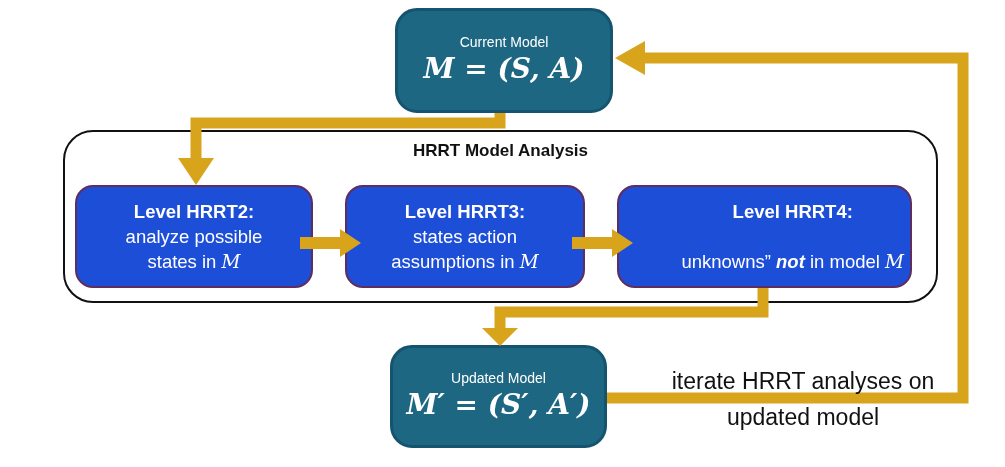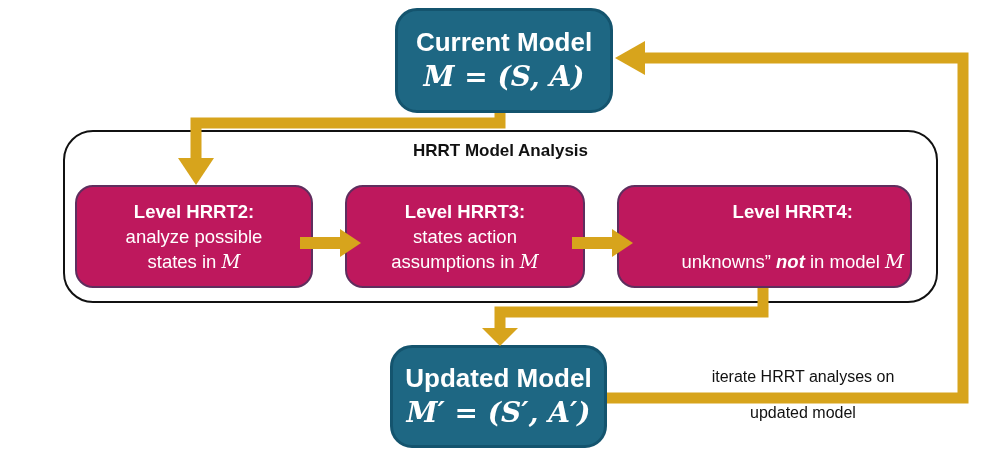--- a/index.html
+++ b/index.html
@@ -7,40 +7,40 @@
     position:relative;width:1005px;height:467px;background:#ffffff;overflow:hidden;
     font-family:"Liberation Sans",sans-serif;color:#111;
   }
   .node{
     position:absolute;display:flex;flex-direction:column;align-items:center;justify-content:center;
     text-align:center;box-sizing:border-box;
   }
   .teal-node{
     background:#1E6783;border:3px solid#14546E;border-radius:22px;color:#fff;
   }
-  .teal-node .node-title{font-weight:bold;font-size:26px;line-height:1.25;}
+  .teal-node .node-title{font-weight:normal;font-size:14px;line-height:1.25;}
   .teal-node .node-math{font-family:"DejaVu Serif",serif;font-style:italic;font-weight:bold;font-size:28px;line-height:1.3;}
   .purple-node{
-    background:#be185d;border:2px solid #5F2E5E;border-radius:18px;color:#fff;
+    background:#1d4ed8;border:2px solid #5F2E5E;border-radius:18px;color:#fff;
     font-size:18.5px;line-height:25px;padding:4px 6px;
   }
   .purple-node .node-title{font-weight:bold;}
   .math-inline{font-family:"DejaVu Serif",serif;font-style:italic;}
   .emph{font-weight:bold;font-style:italic;}
   .analysis-container{
     position:absolute;left:63px;top:130px;width:875px;height:173px;box-sizing:border-box;
     border:2.5px solid #111;border-radius:30px;background:transparent;
   }
   .analysis-title{
     position:absolute;left:63px;top:141px;width:875px;text-align:center;
     font-weight:bold;font-size:17px;color:#111;
   }
   .arrow-layer{position:absolute;left:0;top:0;width:1005px;height:467px;z-index:10;pointer-events:none;}
   .iterate-line{
-    position:absolute;width:330px;text-align:center;font-size:16px;color:#111;z-index:11;
+    position:absolute;width:330px;text-align:center;font-size:23px;color:#111;z-index:11;
   }
   .iterate-line1{left:638px;top:368px;}
   .iterate-line2{left:638px;top:404px;}
 </style>
 </head>
 <body>
 
 <div class="canvas">
 
   <svg class="arrow-layer" width="1005" height="467" viewBox="0 0 1005 467" xmlns="http://www.w3.org/2000/svg">

